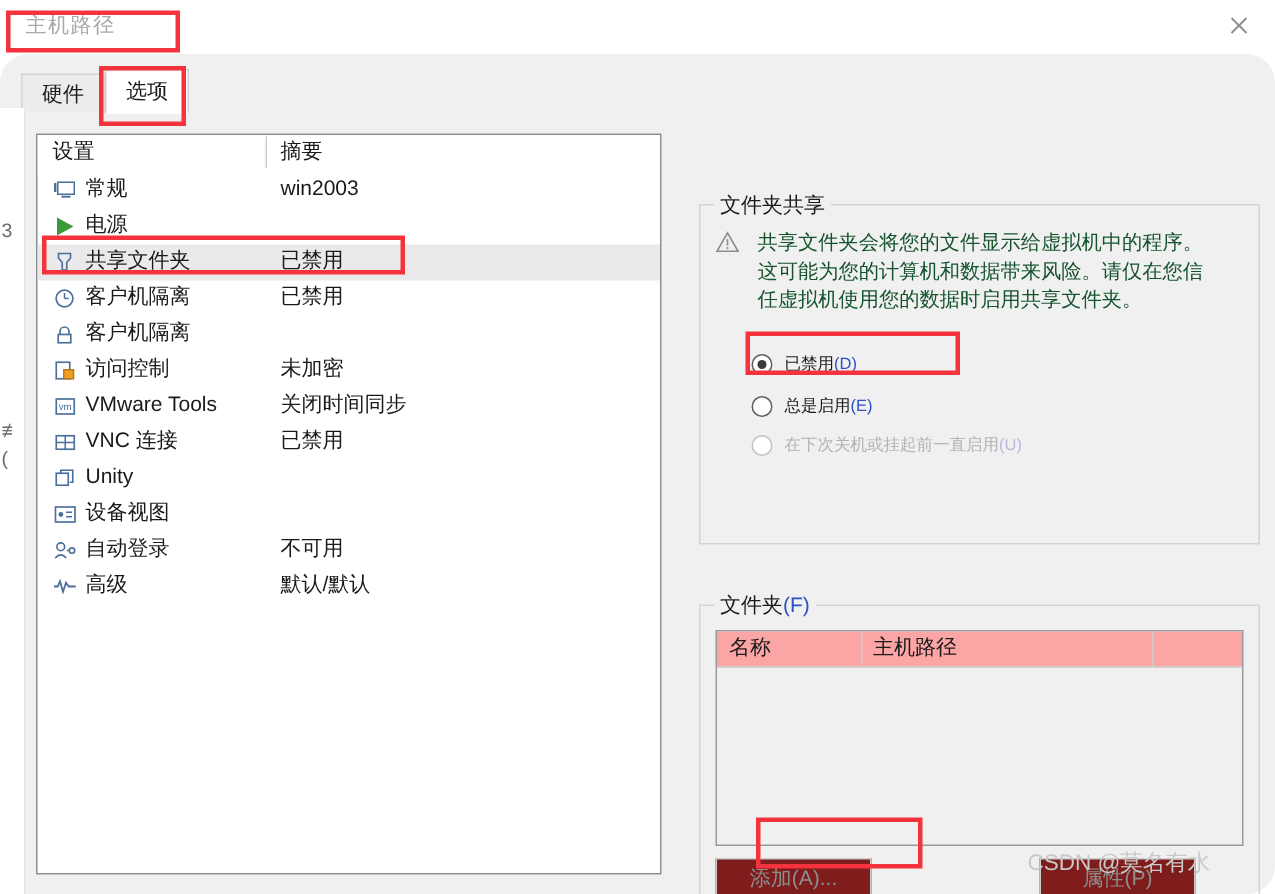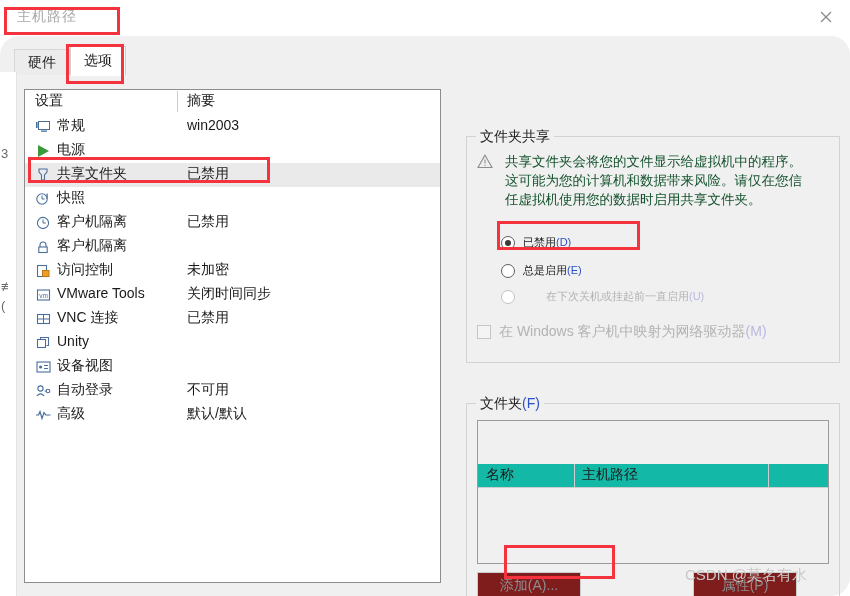--- a/index.html
+++ b/index.html
@@ -196,21 +196,21 @@
   .radio-row {
     position: absolute;
     left: 34px;
     display: flex;
     align-items: center;
     cursor: default;
     white-space: nowrap;
   }
   #radio-disabled { top: 98px; }
   #radio-always   { top: 126px; }
-  #radio-until    { top: 152px; gap: 23px; }
+  #radio-until    { top: 152px; }
 
   .radio-mark {
     position: relative;
     width: 14px; height: 14px;
     border-radius: 50%;
     border: 1px solid #5f5f5f;
     background: #ffffff;
     box-sizing: border-box;
     flex: 0 0 auto;
     margin-right: 8px;
@@ -260,23 +260,22 @@
     left: 10px; top: 16px;
     width: 352px; height: 144px;
     background: #f0f0f0;
     border: 1px solid #9a9a9a;
     box-sizing: border-box;
     overflow: hidden;
   }
   .thead {
     position: relative;
     height: 23px;
-    background: #14b8a6;
+    background: #fca5a5;
     border-bottom: 1px solid #cdcdcd;
-    margin-top: 43px;
   }
   .th {
     position: absolute;
     top: 2px;
     font-size: 14px;
     color: #1a1a1a;
     white-space: nowrap;
   }
   .th.c1 { left: 8px; }
   .th.c2 { left: 104px; }
@@ -412,32 +411,20 @@
       <div class="row selected">
         <span class="ricon">
           <svg width="17" height="16" viewBox="0 0 17 16">
               <path d="M4 2 h8 v3 l-2.5 3 v5 h-3 V8 L4 5 Z" fill="none" stroke="#4a6f9b" stroke-width="1.1"></path>
             </svg>
         </span>
         <span class="rname">共享文件夹</span>
         <span class="rsum">已禁用</span>
       </div>
 
-      <div class="row">
-        <span class="ricon">
-          <svg width="17" height="16" viewBox="0 0 17 16">
-              <circle cx="7" cy="8" r="5.2" fill="none" stroke="#4a6f9b" stroke-width="1.1"></circle>
-              <line x1="7" y1="8" x2="7" y2="4.6" stroke="#4a6f9b" stroke-width="1"></line>
-              <line x1="7" y1="8" x2="9.6" y2="8" stroke="#4a6f9b" stroke-width="1"></line>
-              <rect x="11.5" y="2.5" width="1.2" height="5" fill="#4a6f9b"></rect>
-            </svg>
-        </span>
-        <span class="rname">快照</span>
-        <span class="rsum"></span>
-      </div>
 
       <div class="row">
         <span class="ricon">
           <svg width="17" height="16" viewBox="0 0 17 16">
               <circle cx="8" cy="8" r="5.6" fill="none" stroke="#4a6f9b" stroke-width="1.1"></circle>
               <line x1="8" y1="8" x2="8" y2="4.4" stroke="#4a6f9b" stroke-width="1"></line>
               <line x1="8" y1="8" x2="10.8" y2="8" stroke="#4a6f9b" stroke-width="1"></line>
             </svg>
         </span>
         <span class="rname">客户机隔离</span>
@@ -560,24 +547,20 @@
       <div class="radio-row" id="radio-always">
         <span class="radio-mark"></span>
         <span class="radio-label"><span>总是启用</span><span class="mn">(E)</span></span>
       </div>
 
       <div class="radio-row" id="radio-until">
         <span class="radio-mark disabled"></span>
         <span class="radio-label dim"><span>在下次关机或挂起前一直启用</span><span class="mn">(U)</span></span>
       </div>
 
-      <div class="check-row">
-        <span class="check-mark"></span>
-        <span class="check-label"><span>在 Windows 客户机中映射为网络驱动器</span><span class="mn">(M)</span></span>
-      </div>
     </div>
 
     <div class="group" id="group-folders">
       <div class="group-title"><span>文件夹</span><span class="mn">(F)</span></div>
 
       <div class="table-wrap">
         <div class="thead">
           <span class="th c1">名称</span>
           <span class="thsep s1"></span>
           <span class="th c2">主机路径</span>

